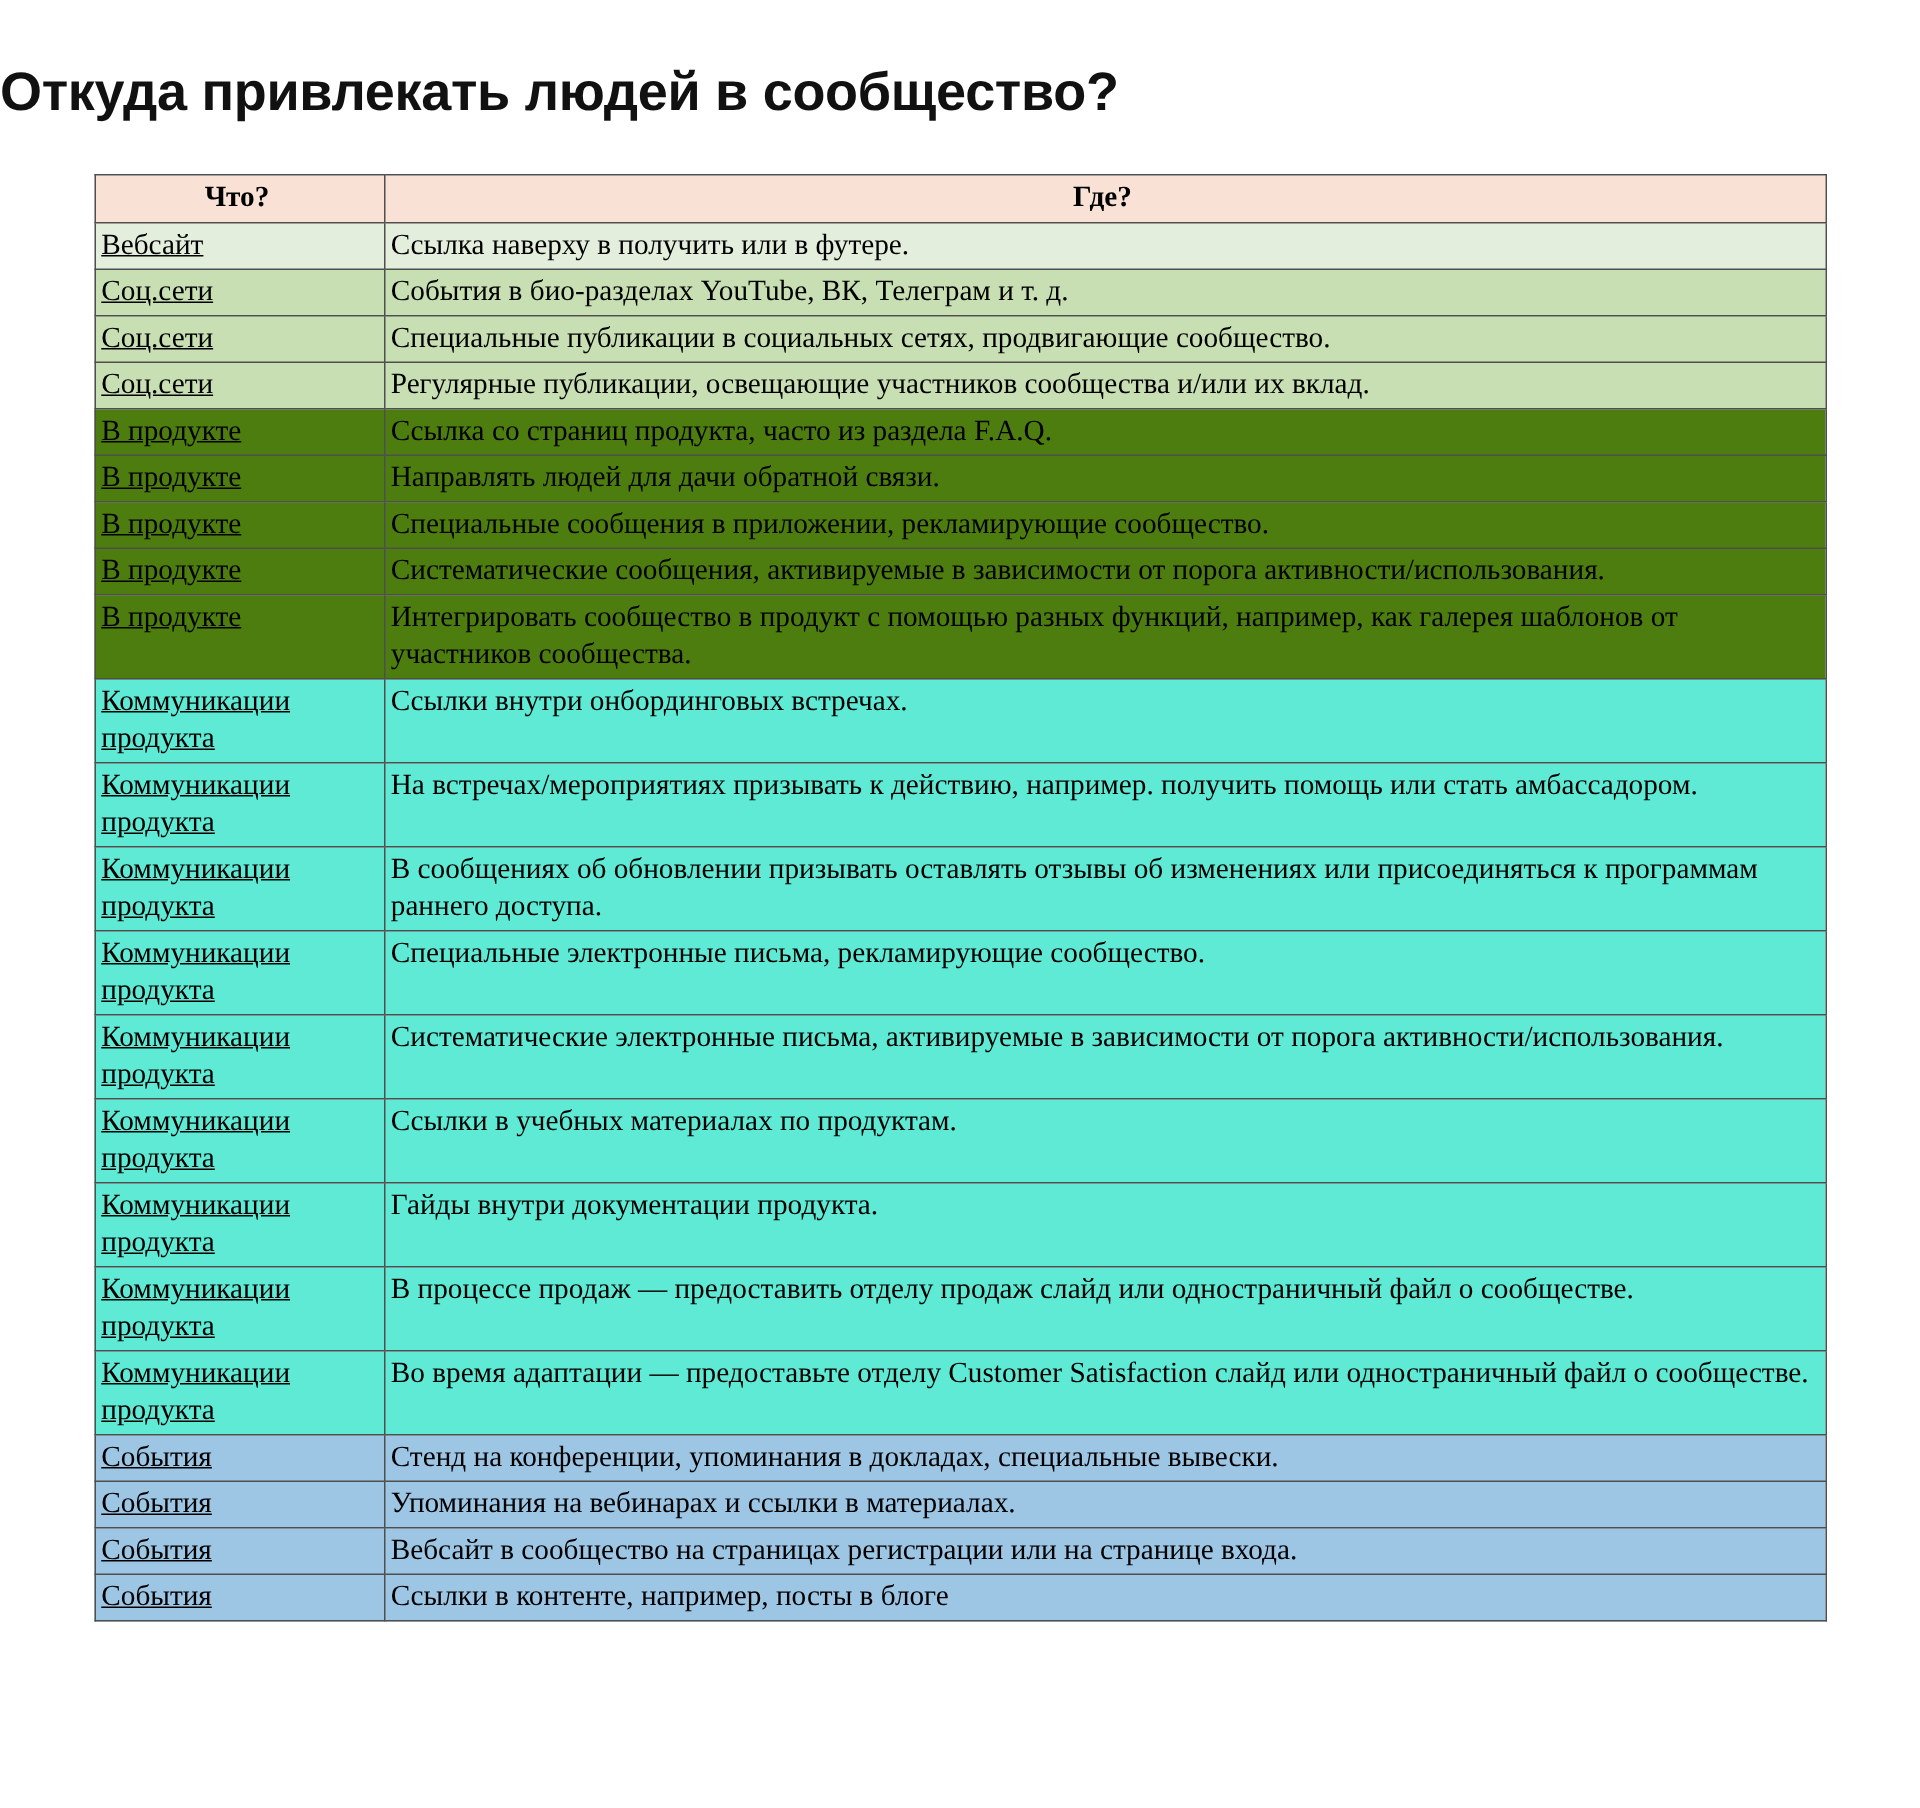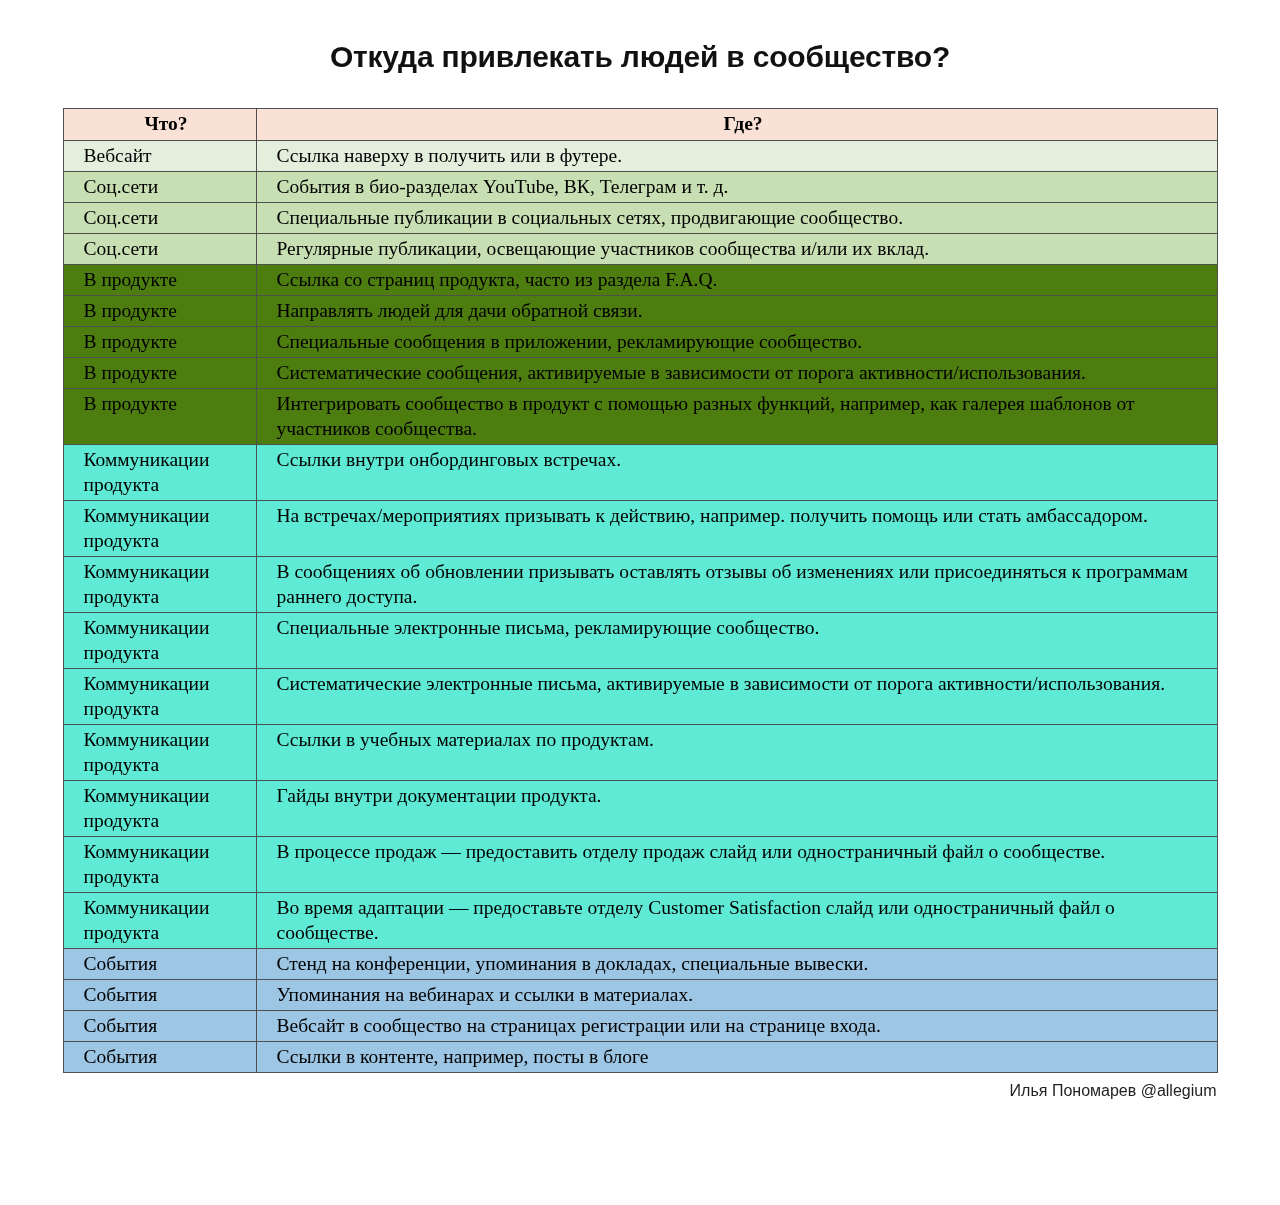--- a/index.html
+++ b/index.html
@@ -18,23 +18,23 @@
   .page {
     position: relative;
     width: 1280px;
     height: 1205px;
     box-sizing: border-box;
     padding: 0;
   }
   .page-title {
     font-family: "Liberation Sans", "DejaVu Sans", sans-serif;
     font-weight: bold;
-    font-size: 30px;
+    font-size: 36px;
     line-height: 38px;
-    text-align: center;
+    text-align: left;
     color: #111111;
     padding-top: 18px;
     padding-bottom: 12px;
     letter-spacing: -0.2px;
   }
   .table-wrap {
     width: 1155px;
     margin: 0 auto;
   }
   table.matrix {
@@ -43,36 +43,37 @@
     table-layout: fixed;
     border: 1.5px solid #5a5a5a;
   }
   table.matrix col.col-what { width: 193px; }
   table.matrix col.col-where { width: auto; }
 
   table.matrix th,
   table.matrix td {
     border: 1px solid #4f4f4f;
     vertical-align: top;
-    padding: 2px 7px 3px 20px;
+    padding: 2px 7px 3px 4px;
     font-size: 19.5px;
     line-height: 25px;
   }
   table.matrix thead th {
     text-align: center;
     font-weight: bold;
     font-size: 19.5px;
     line-height: 24px;
     background: #fae1d5;
     padding-top: 3px;
     padding-bottom: 4px;
   }
   td.cell-what {
     white-space: normal;
     word-break: normal;
+    text-decoration: underline;
   }
   
   tr.g-website   td { background: #e4eedd; }
   tr.g-social    td { background: #c7dfb2; }
   tr.g-platform  td { background: #9fce84; }
   tr.g-product   td { background: #4d7c0f; }
   tr.g-comms     td { background: #5eead4; }
   tr.g-events    td { background: #9dc5e4; }
 
   .footer-credit {
@@ -191,15 +192,14 @@
             <td class="cell-where">Вебсайт в сообщество на страницах регистрации или на странице входа.</td>
           </tr>
           <tr class="g-events">
             <td class="cell-what">События</td>
             <td class="cell-where">Ссылки в контенте, например, посты в блоге</td>
           </tr>
         </tbody>
     </table>
   </div>
 
-  <div class="footer-credit">Илья Пономарев @allegium</div>
 
 </div>
 
 </body></html>

